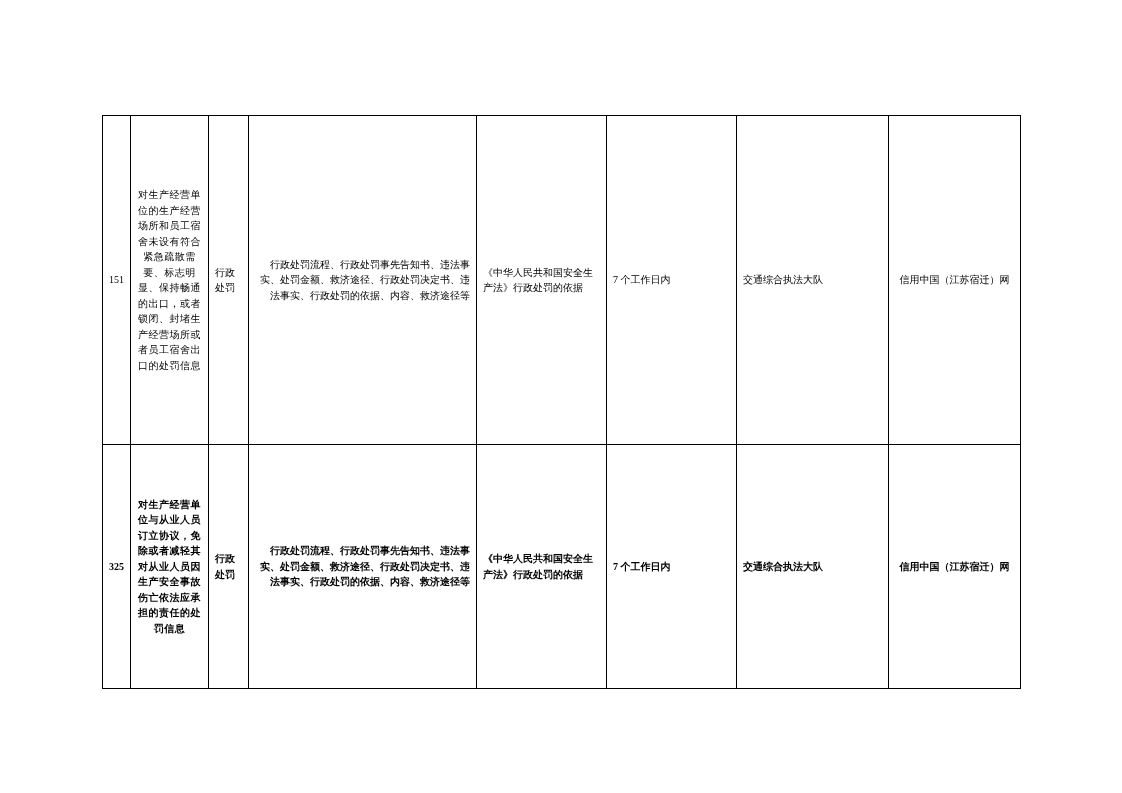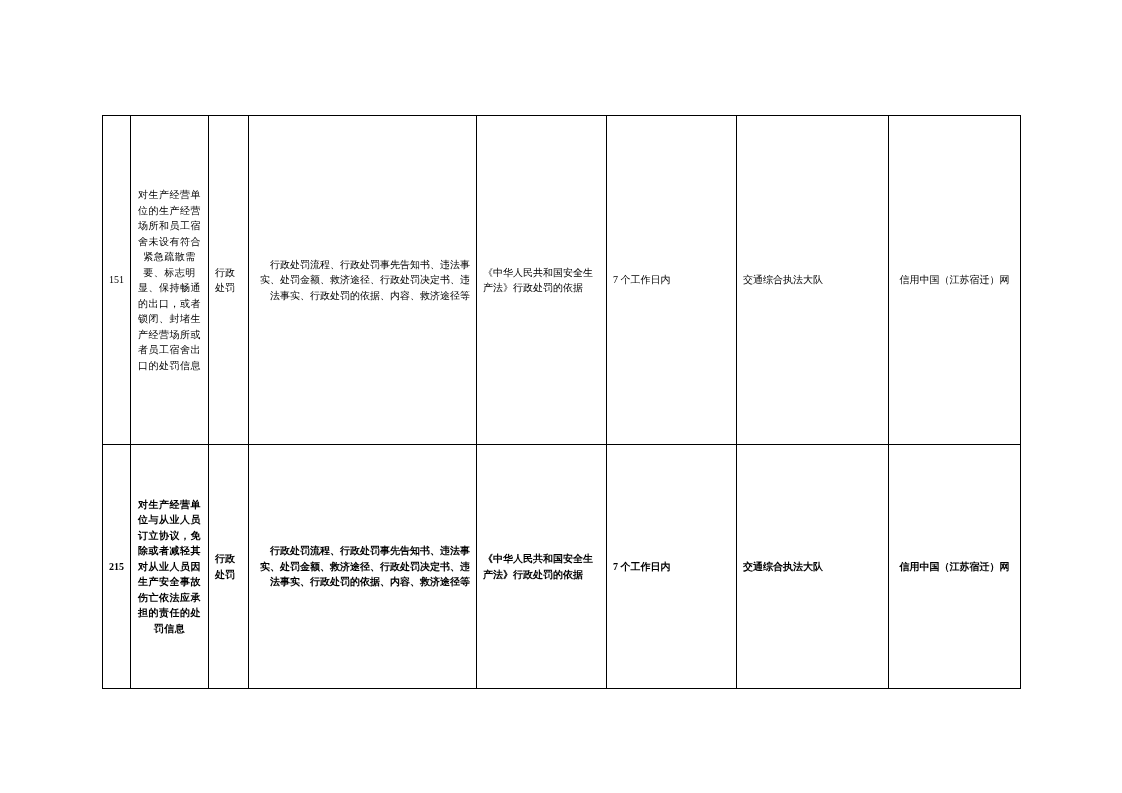--- a/index.html
+++ b/index.html
@@ -119,21 +119,21 @@
         <td class="cell-index">151</td>
         <td class="cell-name">对生产经营单位的生产经营场所和员工宿舍未设有符合紧急疏散需要、标志明显、保持畅通的出口，或者锁闭、封堵生产经营场所或者员工宿舍出口的处罚信息</td>
         <td class="cell-type">行政处罚</td>
         <td class="cell-content">行政处罚流程、行政处罚事先告知书、违法事实、处罚金额、救济途径、行政处罚决定书、违法事实、行政处罚的依据、内容、救济途径等</td>
         <td class="cell-basis">《中华人民共和国安全生产法》行政处罚的依据</td>
         <td class="cell-period">7 个工作日内</td>
         <td class="cell-org">交通综合执法大队</td>
         <td class="cell-platform">信用中国（江苏宿迁）网</td>
       </tr>
       <tr class="row-215">
-        <td class="cell-index">215</td>
+        <td class="cell-index">325</td>
         <td class="cell-name">对生产经营单位与从业人员订立协议，免除或者减轻其对从业人员因生产安全事故伤亡依法应承担的责任的处罚信息</td>
         <td class="cell-type">行政处罚</td>
         <td class="cell-content">行政处罚流程、行政处罚事先告知书、违法事实、处罚金额、救济途径、行政处罚决定书、违法事实、行政处罚的依据、内容、救济途径等</td>
         <td class="cell-basis">《中华人民共和国安全生产法》行政处罚的依据</td>
         <td class="cell-period">7 个工作日内</td>
         <td class="cell-org">交通综合执法大队</td>
         <td class="cell-platform">信用中国（江苏宿迁）网</td>
       </tr>
     </tbody>
   </table>

